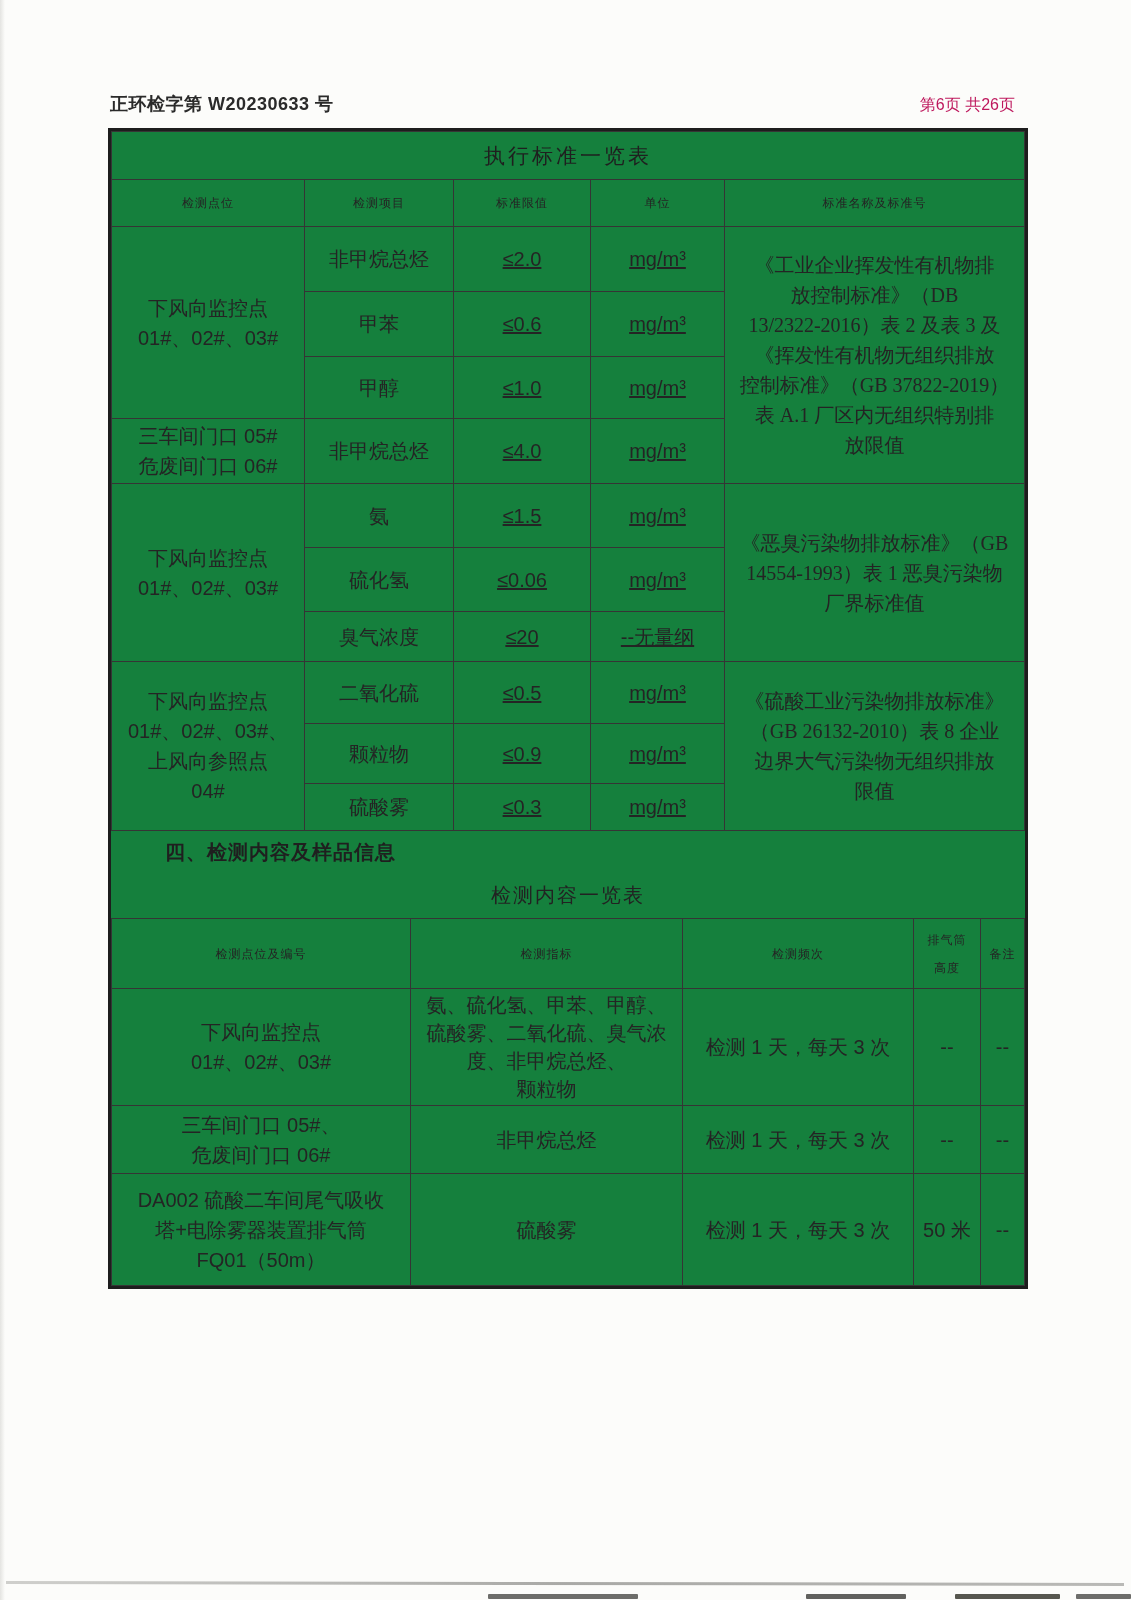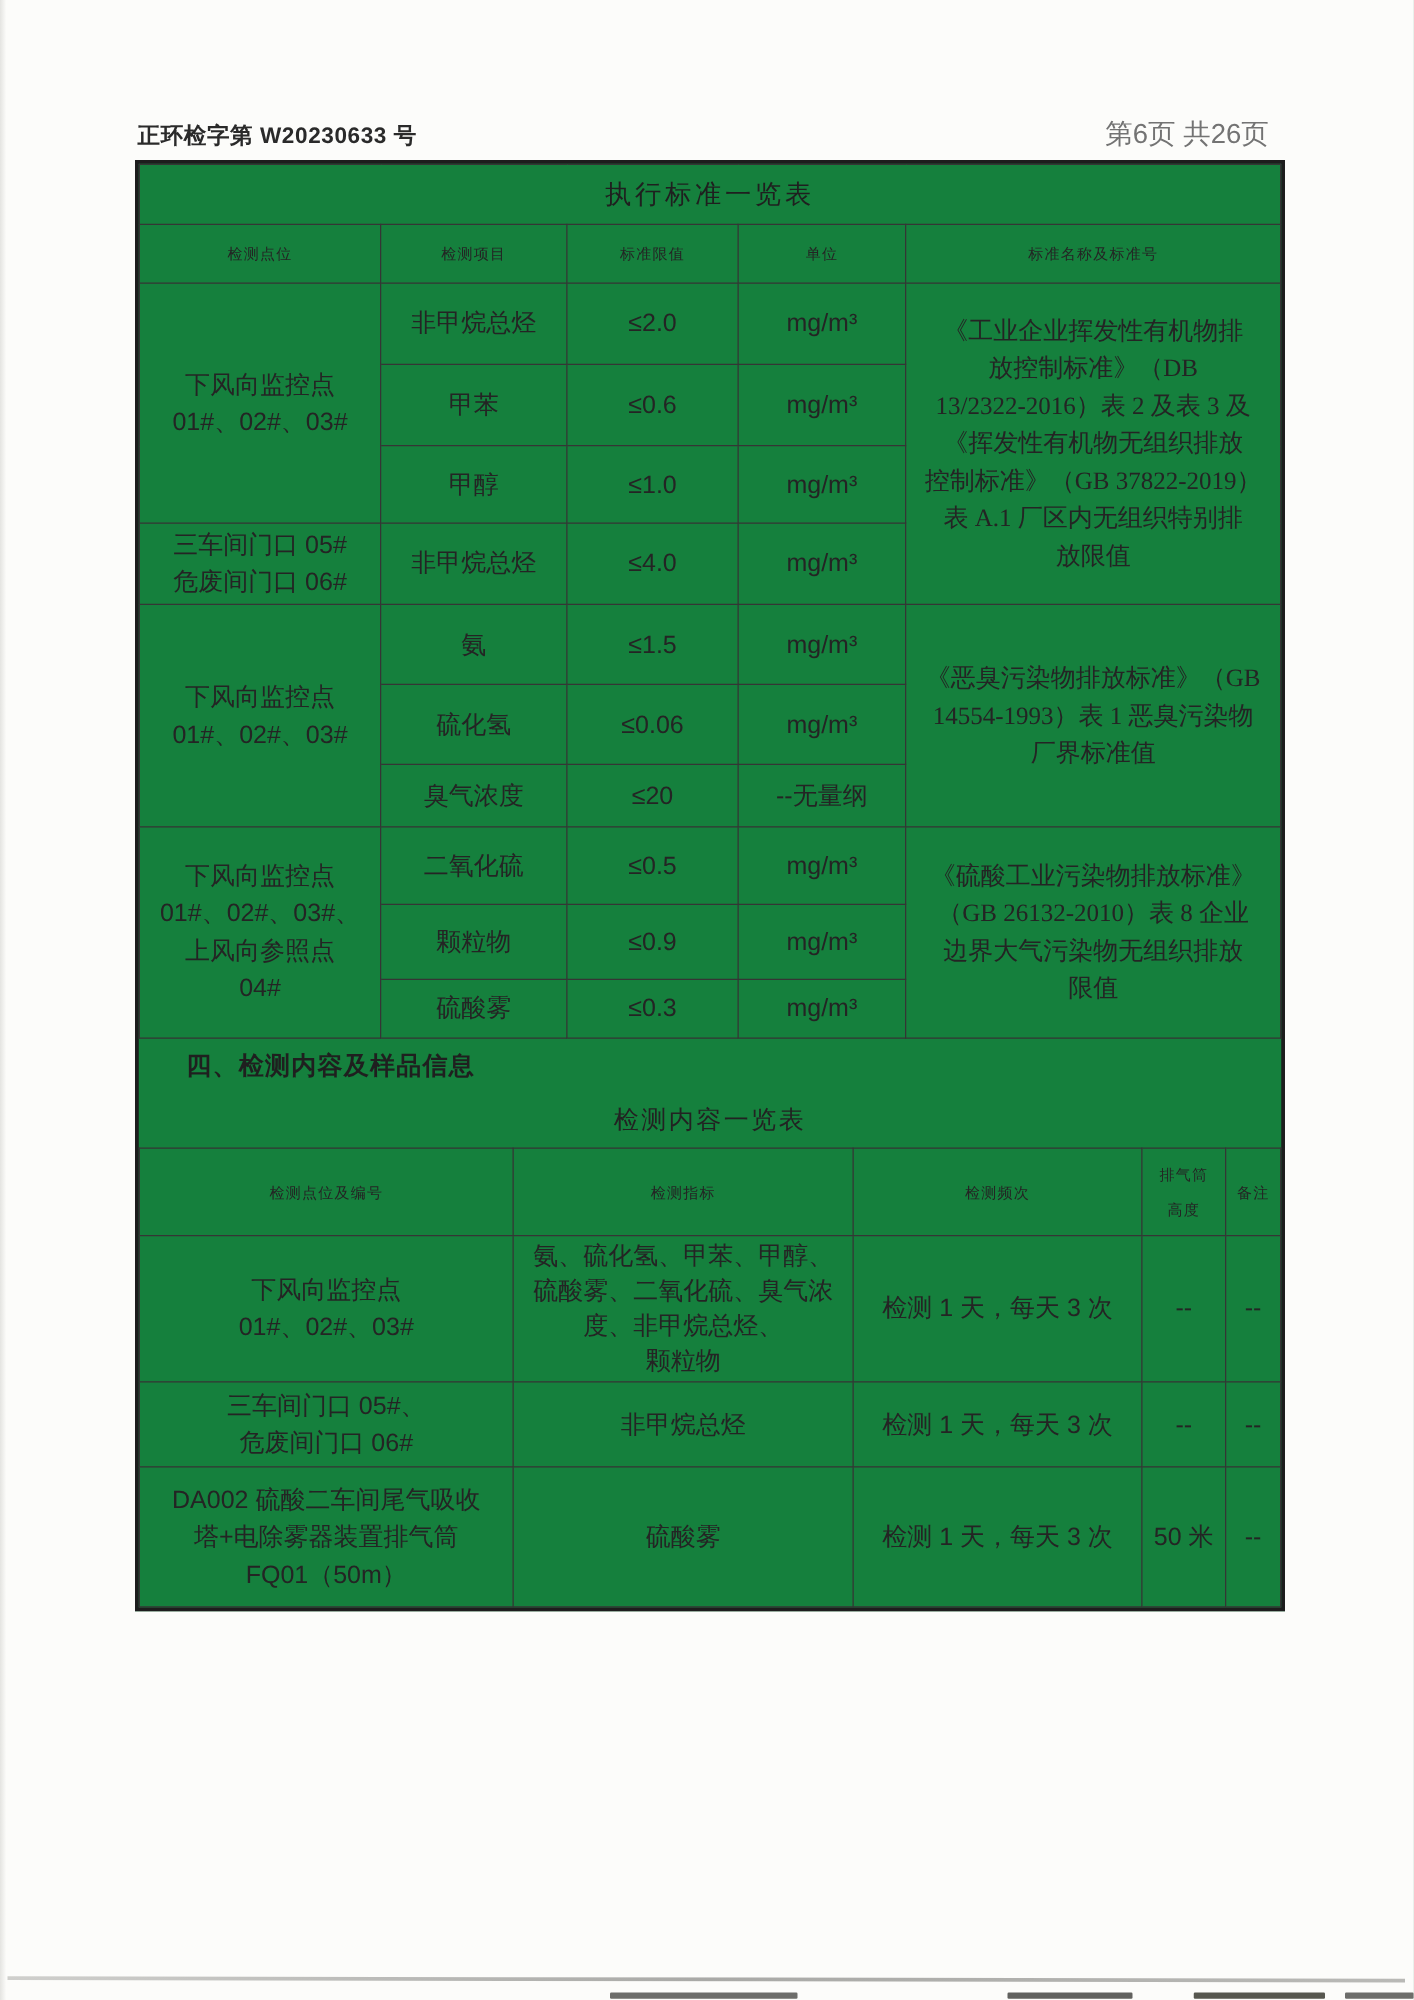--- a/index.html
+++ b/index.html
@@ -14,45 +14,45 @@
   }
   .page::before{ 
     content:"";position:absolute;left:0;top:0;width:5px;height:100%;
     background:linear-gradient(to right,#e4e4e1,rgba(255,255,255,0));
   }
   .doc-header{
     position:absolute;left:110px;top:92px;width:905px;
     display:flex;justify-content:space-between;align-items:baseline;
   }
   .doc-no{font-size:18px;letter-spacing:0.5px;font-weight:600;color:#2a2a2a;}
-  .page-no{font-size:22px;color:#737373;}
+  .page-no{font-size:16px;color:#be185d;}
 
   .frame{
     position:absolute;left:108px;top:128px;width:920px;
     box-sizing:border-box;border:3px solid #1d1d1d;background:#15803d;
   }
   table.t{border-collapse:collapse;width:100%;table-layout:fixed;}
   table.t td{
     border:1px solid #353535;
     text-align:center;vertical-align:middle;
     padding:2px 6px;box-sizing:border-box;
     font-size:20px;line-height:30px;color:#242424;
     white-space:pre-line;overflow:hidden;
   }
   tr.ttl td{font-size:21px;letter-spacing:3px;color:#1f1f1f;}
   tr.hd td{font-size:12px;letter-spacing:1px;}
   td.hd-small{font-size:19px;line-height:25px;padding:2px 1px;}
   td.std{font-size:19px;line-height:35px;padding:2px 8px;font-family:Liberation Serif, serif;}
   td.site{line-height:31px;}
-  td.lim,td.unit{font-size:20px;}
+  td.lim,td.unit{font-size:20px;text-decoration:underline;}
   td.narrow{padding:2px 1px;}
 
   .section{
     height:42px;display:flex;align-items:center;
-    padding-left:38px;font-size:20px;font-weight:700;
+    padding-left:54px;font-size:20px;font-weight:700;
     letter-spacing:1px;color:#1f1f1f;
   }
   .t2ttl{
     height:45px;display:flex;align-items:center;justify-content:center;
     font-size:20px;letter-spacing:2px;color:#222;
   }
   table.t2 td{line-height:28px;}
   table.t2 td.site2{line-height:30px;}
 
   

